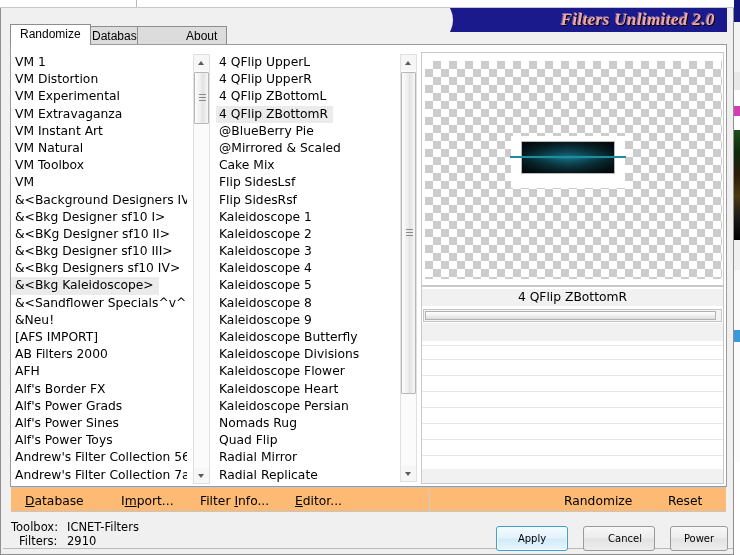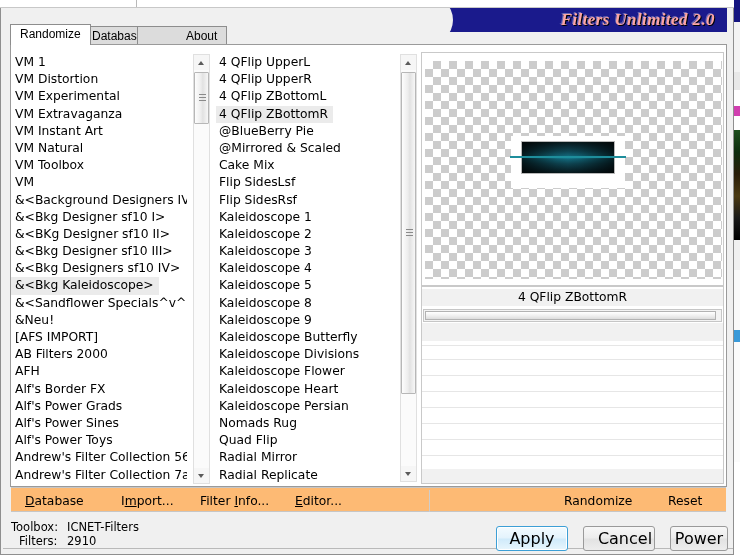--- a/index.html
+++ b/index.html
@@ -107,21 +107,21 @@
   .actionrow .divider{position:absolute;left:418px;top:2px;width:1px;height:22px;background:#cdcdcd;}
   .lbtn{position:absolute;top:4px;height:18px;line-height:18px;font-size:12.3px;color:#000;white-space:nowrap;font-family:"DejaVu Sans",sans-serif;}
   .lbtn u{text-decoration:underline;}
 
   
   .status{position:absolute;left:2px;top:508px;width:730px;height:40px;}
   .st-line{position:absolute;font-size:11.5px;color:#000;font-family:"DejaVu Sans",sans-serif;white-space:pre;}
   .st-rule{position:absolute;left:0;top:32px;width:730px;height:1px;background:#b9b9b9;}
 
   .btm-btn{position:absolute;top:0;height:25px;background:linear-gradient(to bottom,#f7f7f7,#ececec 48%,#e2e2e2 52%,#ededed);
-     border:1px solid #9a9a9a;border-radius:3px;box-sizing:border-box;font-size:16px;color:#000;
+     border:1px solid #9a9a9a;border-radius:3px;box-sizing:border-box;font-size:10px;color:#000;
      text-align:center;line-height:23px;font-family:"DejaVu Sans",sans-serif;}
   .btm-btn.primary{border:1px solid #3c9fd6;box-shadow:inset 0 0 0 1px #ffffff;
      background:linear-gradient(to bottom,#f3fbff,#e3f3fc 48%,#cfeafa 52%,#e8f6fd);}
   .btnbar{position:absolute;left:495px;top:518px;width:230px;height:27px;}
 </style>
 </head>
 <body>
 
 <div id="app">
 

